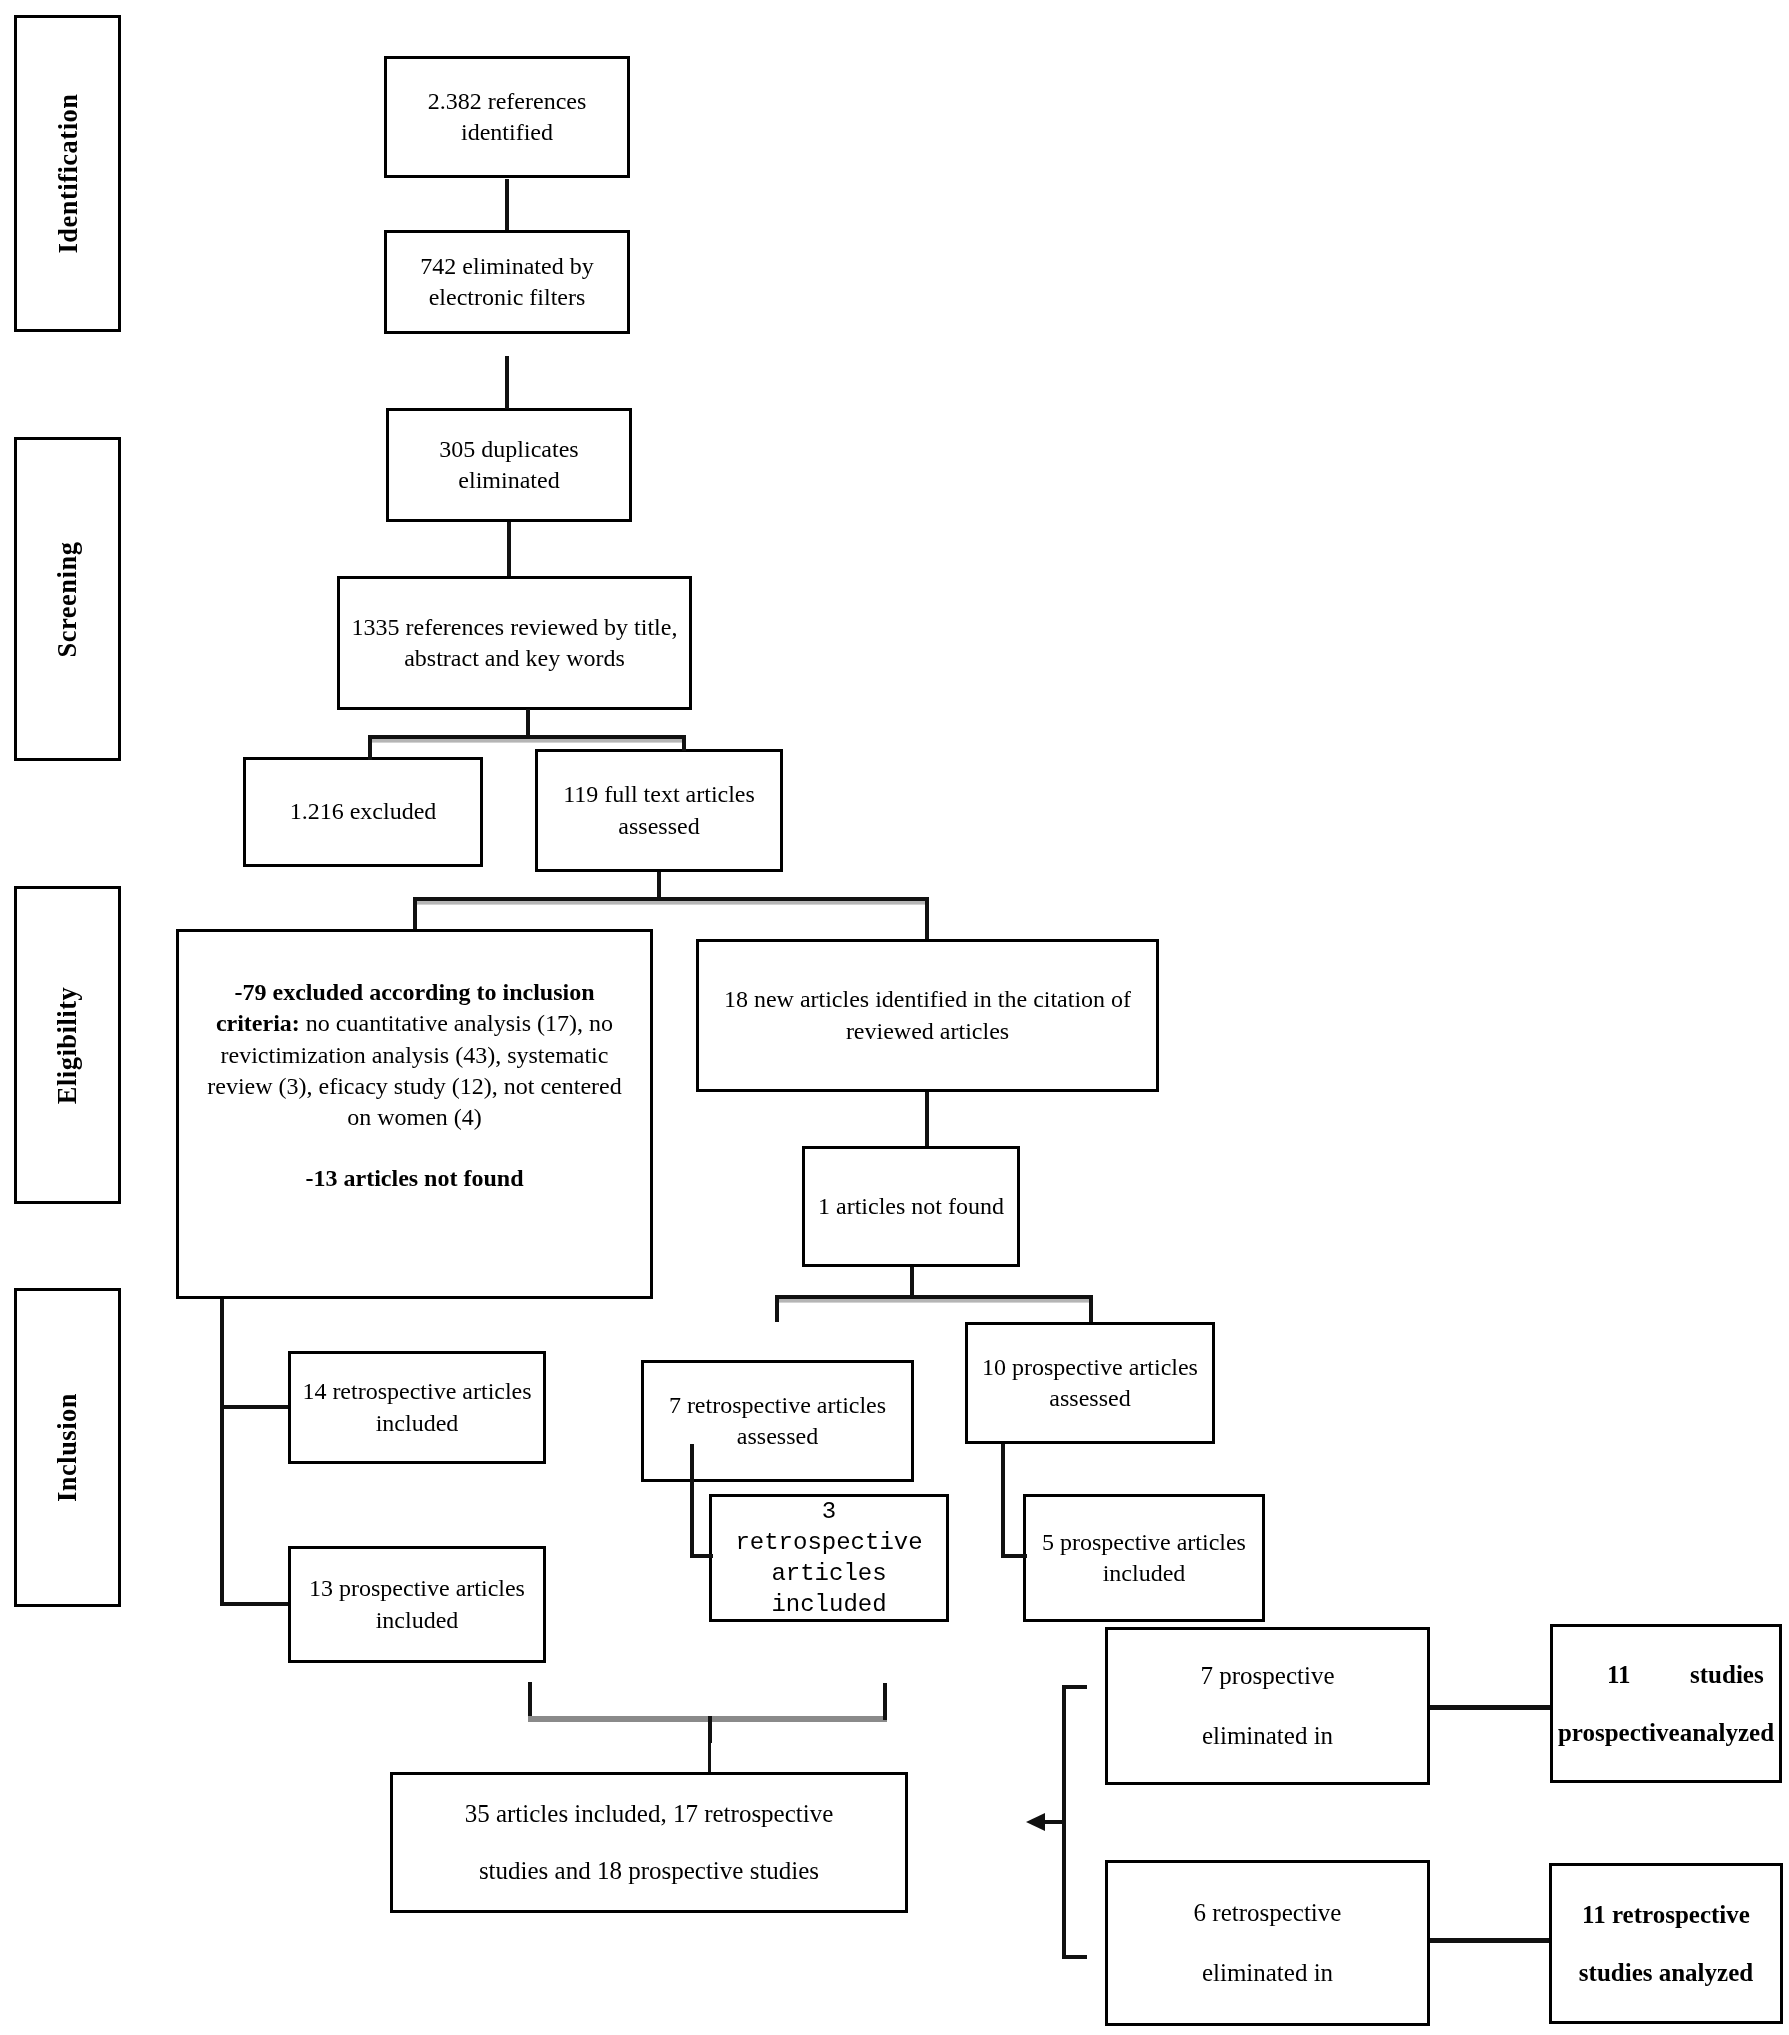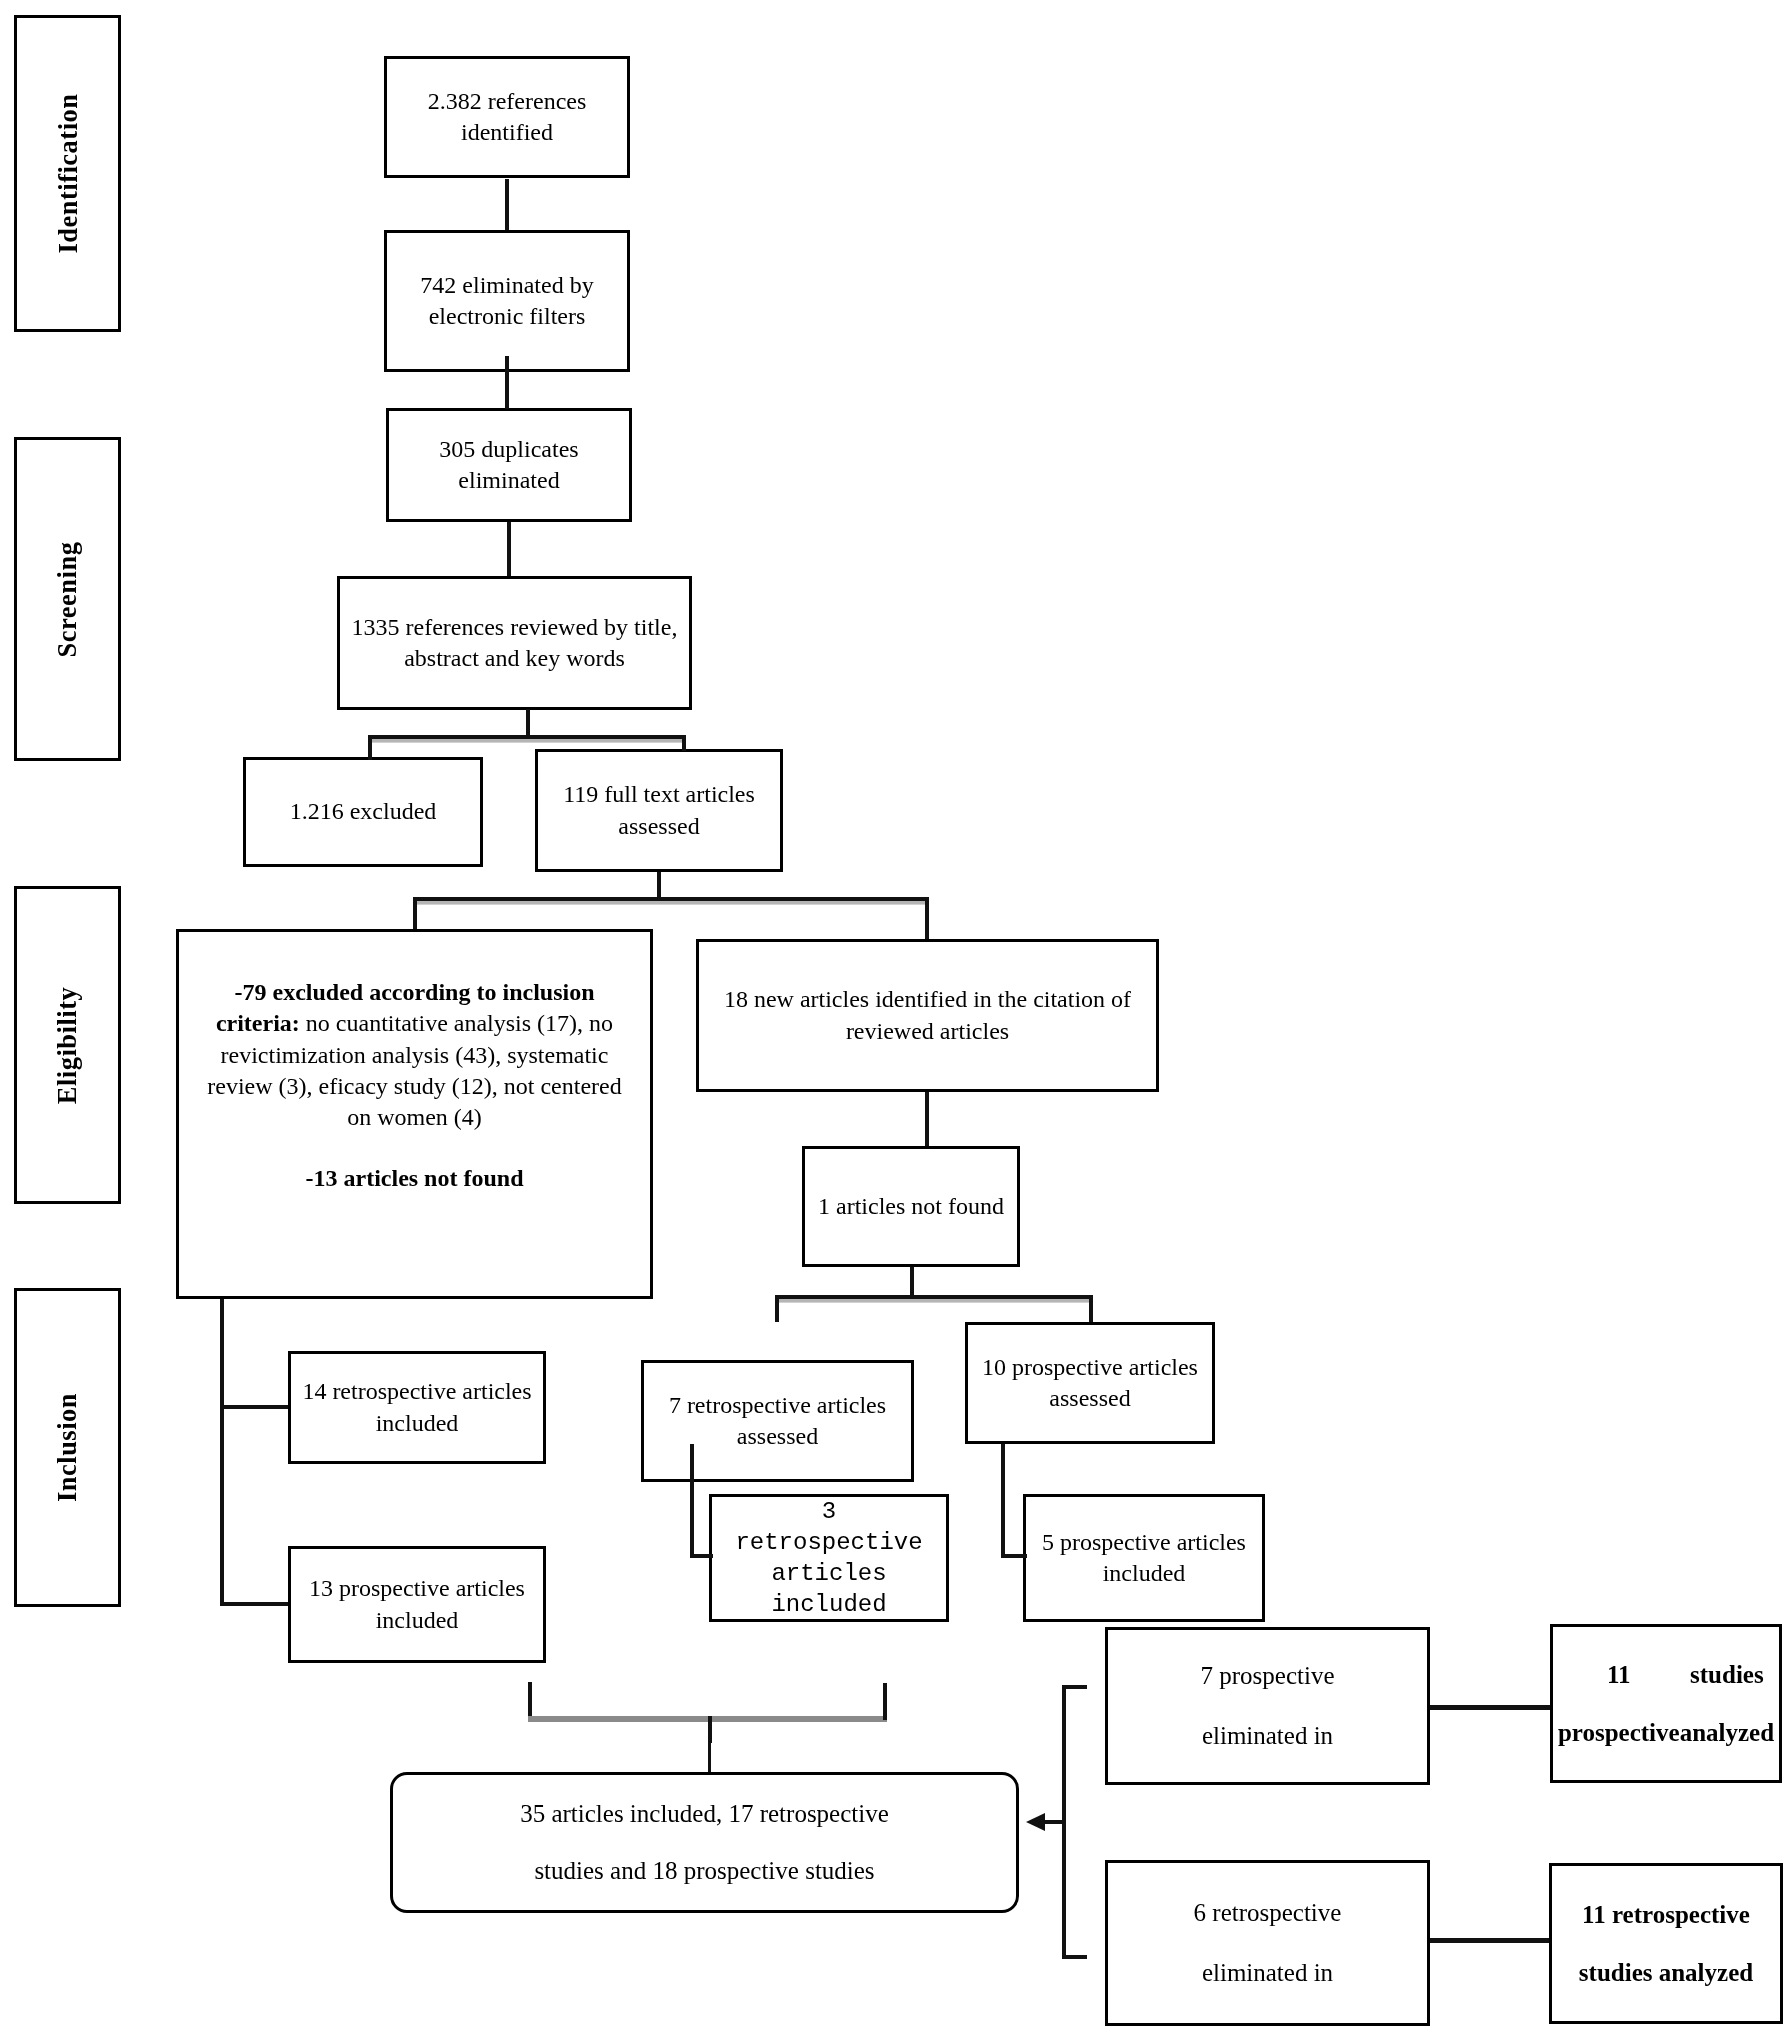--- a/index.html
+++ b/index.html
@@ -40,38 +40,38 @@
   .conn{position:absolute;background:#111;}
   .conn.shadow{box-shadow:0 3.6px 0 #b5b5b5;}
   .gray{background:#8a8a8a;}
   
   .l-ident {left:14.3px;  top:15.3px;   width:107px; height:317px;}
   .l-screen{left:14.3px;  top:437px;  width:107px; height:324px;}
   .l-elig  {left:14.3px;  top:886px; width:107px; height:318px;}
   .l-incl  {left:14.3px;  top:1288px; width:107px; height:319px;}
   
   .b-identified {left:384px;  top:56px;  width:246px;  height:122px;}
-  .b-filters    {left:384px;  top:230px;  width:246px;  height:142px;justify-content:center;}
+  .b-filters    {left:384px;  top:230px;  width:246px;  height:104px;justify-content:center;}
   .b-duplicates {left:386px;  top:408px;  width:246px;  height:114px;}
   .b-reviewed   {left:337px;  top:576px; width:355px;  height:134px;}
   .b-excluded   {left:243px;  top:757px; width:240px;  height:110px;}
   .b-fulltext   {left:535px; top:749px; width:248px;  height:123px;}
   .b-criteria   {left:176px;  top:929px; width:477px;  height:370px;
                  flex-direction:column;padding:20.4px 17.4px 77px 17.4px;}
   .b-criteria .p2{margin-top:30px;font-weight:bold;}
   .b-newart     {left:696px; top:939px; width:463px;  height:153px;}
   .b-notfound1  {left:802px; top:1146px; width:218px;  height:121px;}
   .b-retassess  {left:641px; top:1322px; width:273px;  height:122px;margin-top:38px;}
   .b-prassess   {left:965px; top:1322px; width:250px;  height:122px;}
   .b-14ret      {left:288px;  top:1351px; width:258px;  height:113px;}
   .b-13pro      {left:288px;  top:1546px; width:258px;  height:117px;}
   .b-3ret       {left:709px; top:1494px; width:240px;  height:128px;font-family:Liberation Mono, monospace;}
   .b-5pro       {left:1023px; top:1494px; width:242px;  height:128px;}
-  .b-35art      {left:390px;  top:1772px; width:629px; height:141px;
-                 font-size:25px;line-height:2.25;flex-direction:column;border-radius:17px;}
+  .b-35art      {left:390px;  top:1772px; width:518px; height:141px;
+                 font-size:25px;line-height:2.25;flex-direction:column;}
   .b-7elim      {left:1105px; top:1627px; width:325px;  height:158px;
                  font-size:25px;line-height:2.4;flex-direction:column;}
   .b-11pro      {left:1550px; top:1624px; width:232px;  height:159px;
                  font-size:25px;line-height:2.3;flex-direction:row;font-weight:bold;}
   .b-6elim      {left:1105px; top:1860px; width:325px;  height:166px;
                  font-size:25px;line-height:2.4;flex-direction:column;}
   .b-11ret      {left:1549px; top:1863px; width:234px;  height:161px;
                  font-size:25px;line-height:2.3;flex-direction:column;font-weight:bold;}
   
   .c1 {left:505px;  top:179px;  width:3.6px;   height:51px;}

